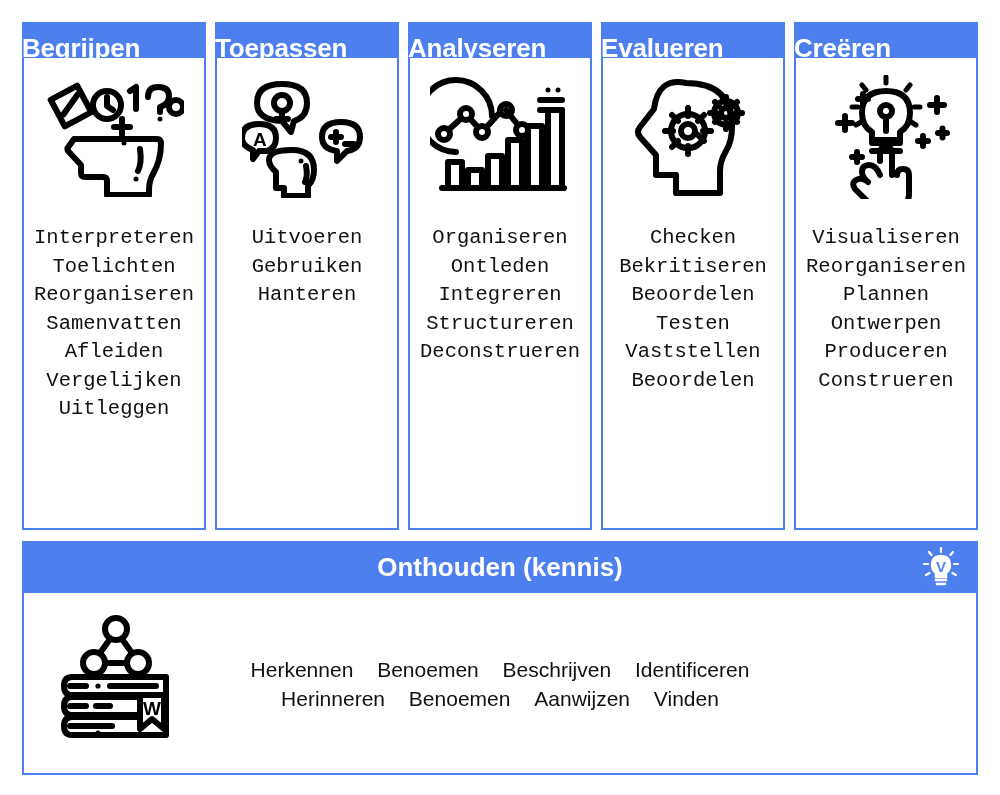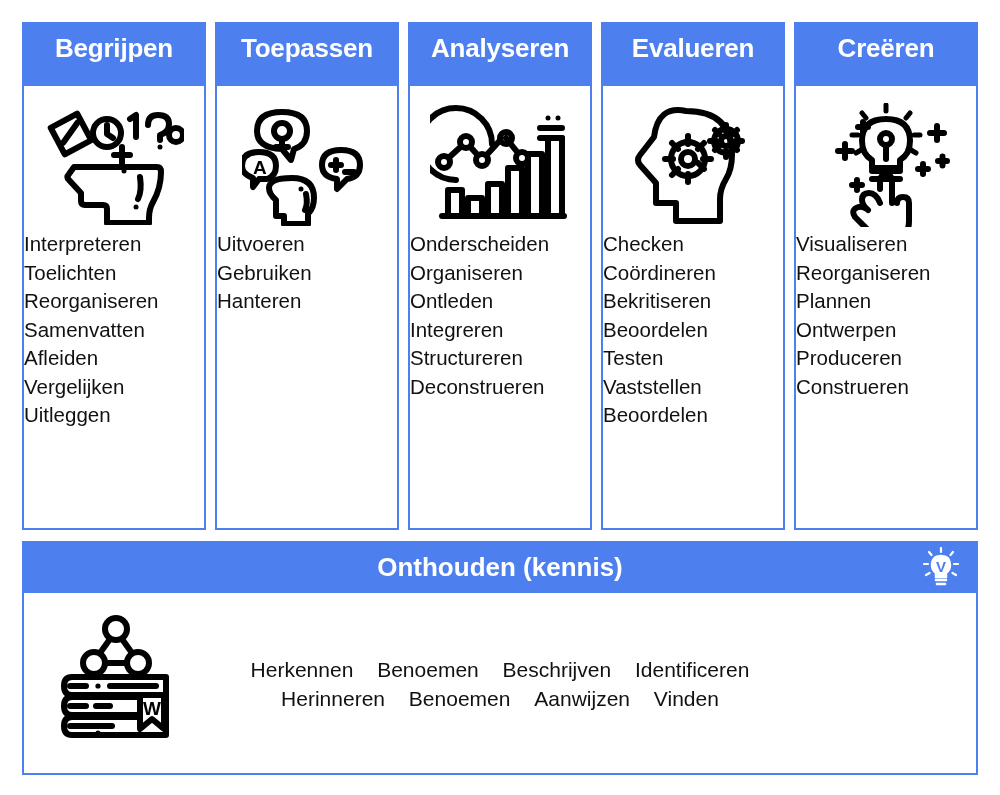--- a/index.html
+++ b/index.html
@@ -24,25 +24,24 @@
   }
   .column {
     flex: 1 1 0;
     display: flex;
     flex-direction: column;
     min-width: 0;
   }
   .col-header {
     background: #4d80ee;
     color: #ffffff;
-    text-align: center;
     font-size: 26px;
     font-weight: bold;
     letter-spacing: -0.2px;
-    height: 64px;
+    height: 36px;
     line-height: 52px;
     white-space: nowrap;
     overflow: hidden;
   }
   .col-body {
     flex: 1 1 auto;
     background: #ffffff;
     border: 2px solid #4d80ee;
     border-top: none;
     display: flex;
@@ -52,22 +51,24 @@
   }
   .col-icon {
     height: 130px;
     display: flex;
     align-items: center;
     justify-content: center;
   }
   .col-icon svg { display: block; }
   .col-list {
     list-style: none;
-    text-align: left;
+    text-align: center;
+    margin-top: 22px;
     width: 100%;
+    font-family: Liberation Mono, monospace;
   }
   .col-list li {
     font-size: 20.5px;
     line-height: 28.5px;
     color: #111111;
     white-space: nowrap;
   }
   
   .bottom-card {
     margin-top: 11px;
@@ -206,21 +207,20 @@
             <path d="M12 112 h122"></path>
             <rect x="18" y="86" width="14" height="26"></rect>
             <rect x="38" y="94" width="14" height="18"></rect>
             <rect x="58" y="80" width="14" height="32"></rect>
             <rect x="78" y="64" width="14" height="48"></rect>
             <rect x="98" y="50" width="14" height="62"></rect>
             <rect x="118" y="34" width="14" height="78"></rect>
           </svg>
         </div>
         <ul class="col-list">
-          <li>Onderscheiden</li>
           <li>Organiseren</li>
           <li>Ontleden</li>
           <li>Integreren</li>
           <li>Structureren</li>
           <li>Deconstrueren</li>
         </ul>
       </div>
     </div>
 
     <div class="column">
@@ -236,21 +236,20 @@
             </g>
             <g>
               <circle cx="100" cy="38" r="12"></circle>
               <circle cx="100" cy="38" r="5"></circle>
               <path d="M100 22 v6 M100 48 v6 M84 38 h6 M110 38 h6 M89 27 l4 4 M107 43 l4 4 M111 27 l-4 4 M93 43 l-4 4"></path>
             </g>
           </svg>
         </div>
         <ul class="col-list">
           <li>Checken</li>
-          <li>Coördineren</li>
           <li>Bekritiseren</li>
           <li>Beoordelen</li>
           <li>Testen</li>
           <li>Vaststellen</li>
           <li>Beoordelen</li>
         </ul>
       </div>
     </div>
 
     <div class="column">

